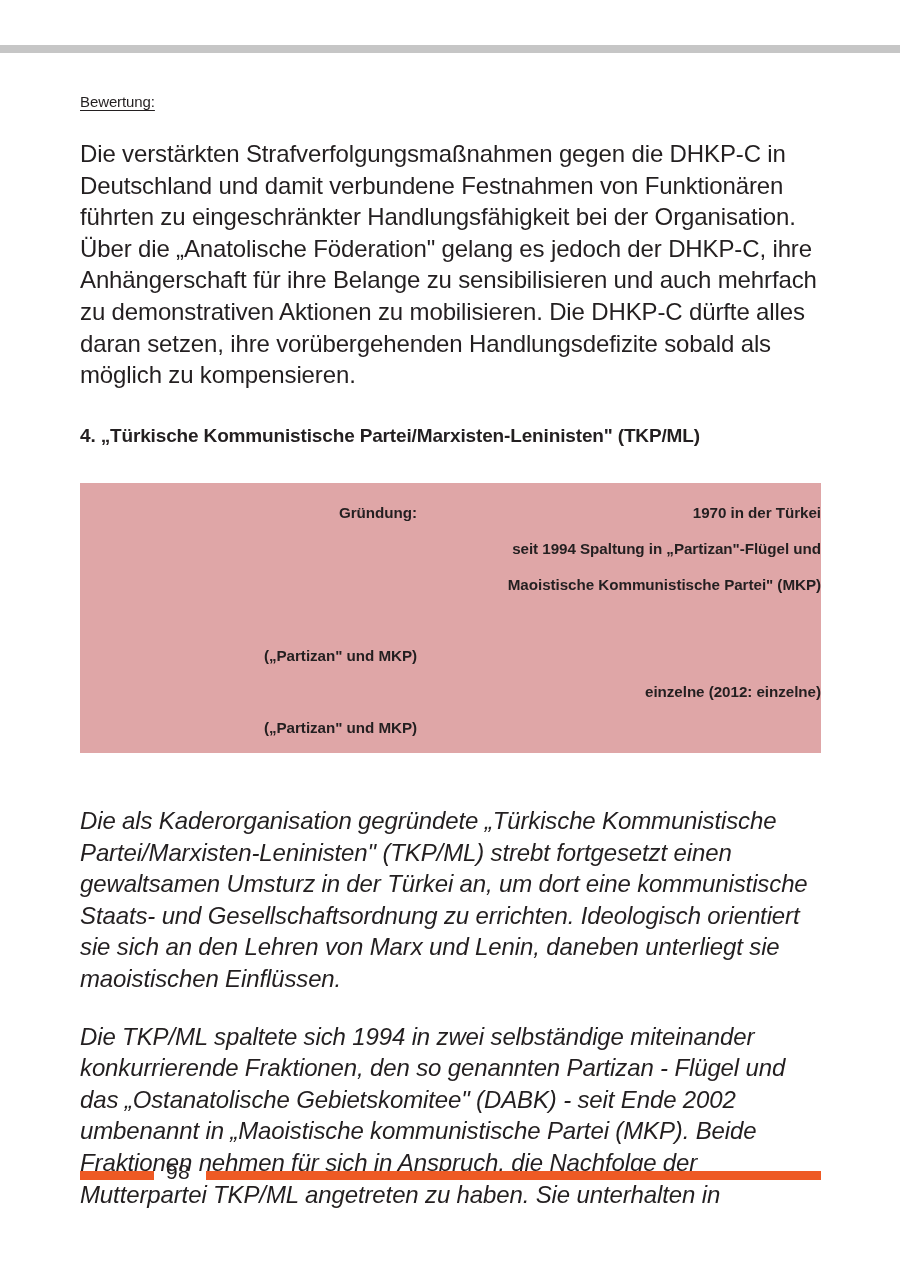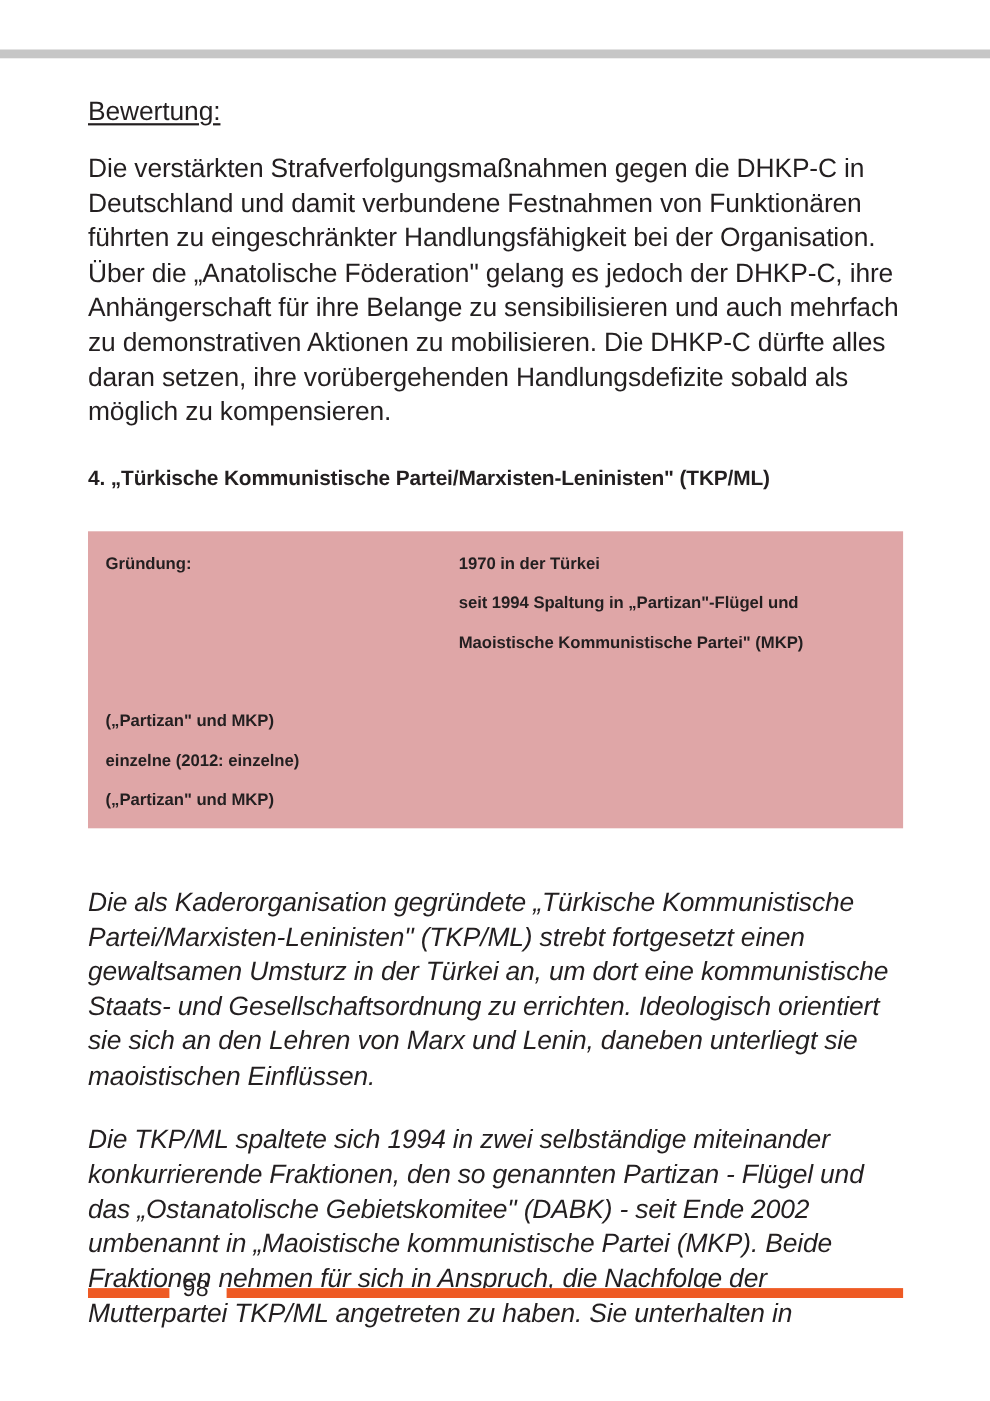--- a/index.html
+++ b/index.html
@@ -33,21 +33,21 @@
 
   
   .content {
     position: absolute;
     left: 80px;
     top: 88px;
     width: 742px;
   }
 
   .section-label {
-    font-size: 24px;
+    font-size: 15px;
     line-height: 28px;
     color: #231f20;
     text-decoration: underline;
     text-underline-offset: 3px;
     letter-spacing: -0.1px;
     margin: 0 0 22px 0;
     display: inline-block;
   }
 
   p.body-par {
@@ -77,20 +77,21 @@
     width: 741px;
     height: 270px;
     background: #dfa6a7;
     box-sizing: border-box;
     padding: 21px 0 0 16px;
   }
   .fact-row {
     display: flex;
     align-items: baseline;
     height: 35.8px;
+    text-align: right;
   }
   .fact-label,
   .fact-value {
     font-size: 15.2px;
     font-weight: bold;
     color: #231f20;
     letter-spacing: -0.05px;
     white-space: nowrap;
   }
   .fact-label {

